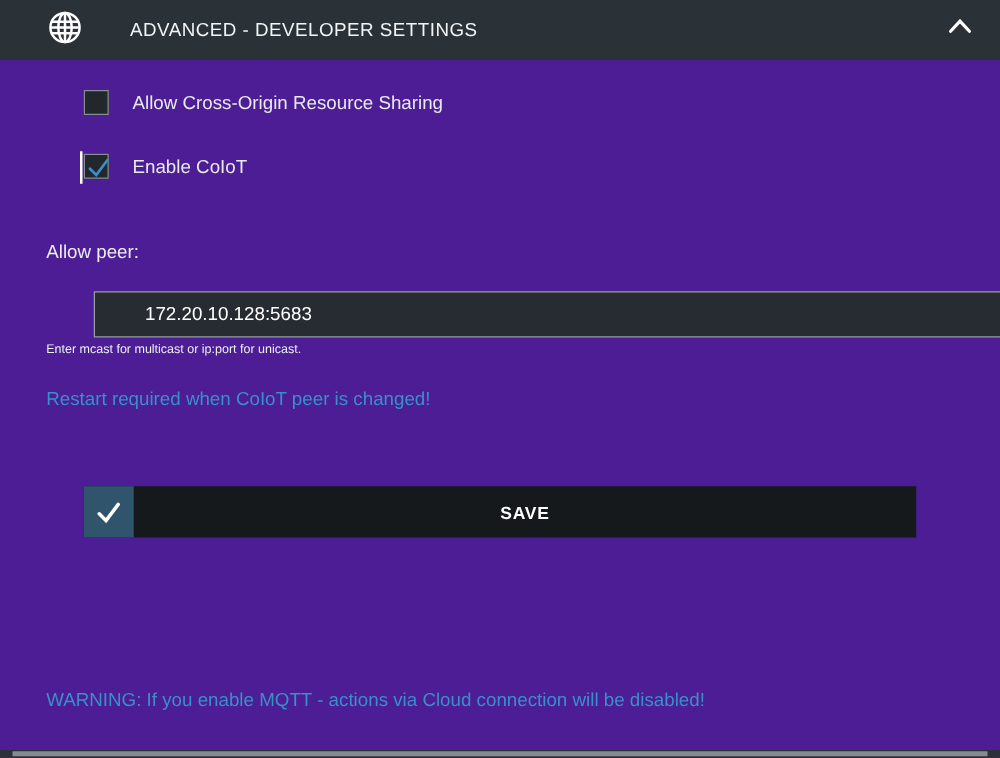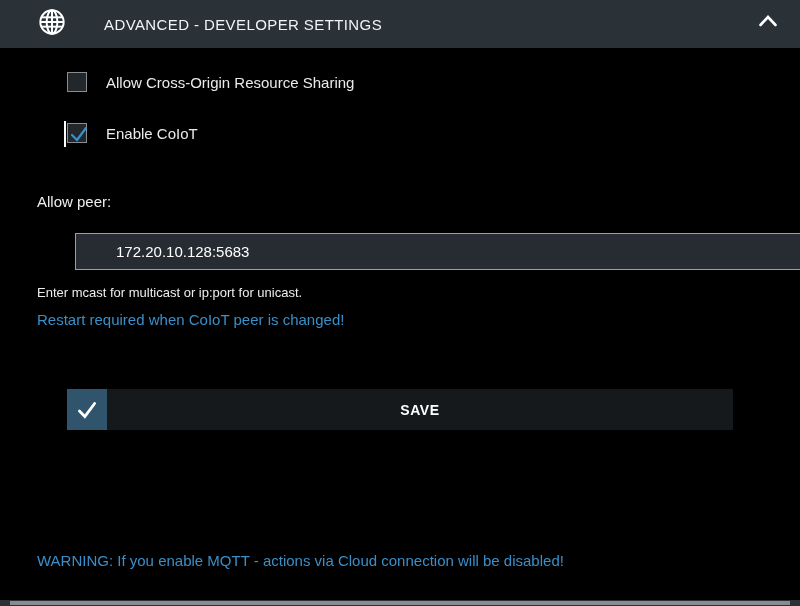--- a/index.html
+++ b/index.html
@@ -5,21 +5,21 @@
   * { margin:0; padding:0; box-sizing:border-box; }
   html,body { width:800px; height:606px; }
   body {
     font-family:"Liberation Sans", sans-serif;
     background:#272e33;
     overflow:hidden;
   }
   .panel {
     position:relative;
     width:800px; height:606px;
-    background:#000000;
+    background:#4c1d95;
     color:#e8eaeb;
   }
   
   .header {
     position:absolute; top:0; left:0; right:0; height:48px;
     background:#2a3137;
     display:flex; align-items:center;
   }
   .globe { position:absolute; left:38px; top:8px; width:28px; height:28px; }
   .header-title {
@@ -57,21 +57,21 @@
     width:728px; height:37px;
     background:#262c31;
     border:1px solid #9aa0a4;
     color:#ffffff;
     font-family:"Liberation Sans", sans-serif;
     font-size:15px;
     padding-left:40px;
     outline:none;
     margin-left:38px;
   }
-  .help-text { position:absolute; left:37px; top:285px; font-size:13px; color:#eceeef; }
+  .help-text { position:absolute; left:37px; top:274px; font-size:10px; color:#eceeef; }
   .note-blue { position:absolute; left:37px; font-size:15px; color:#3a8fc9; }
   .note-restart { top:311px;text-align:right; }
   .note-warning { top:552px; }
 
   
   .save-btn {
     position:absolute; left:67px; top:389px;
     width:666px; height:41px;
     display:flex; align-items:stretch;
     background:#15191c;

